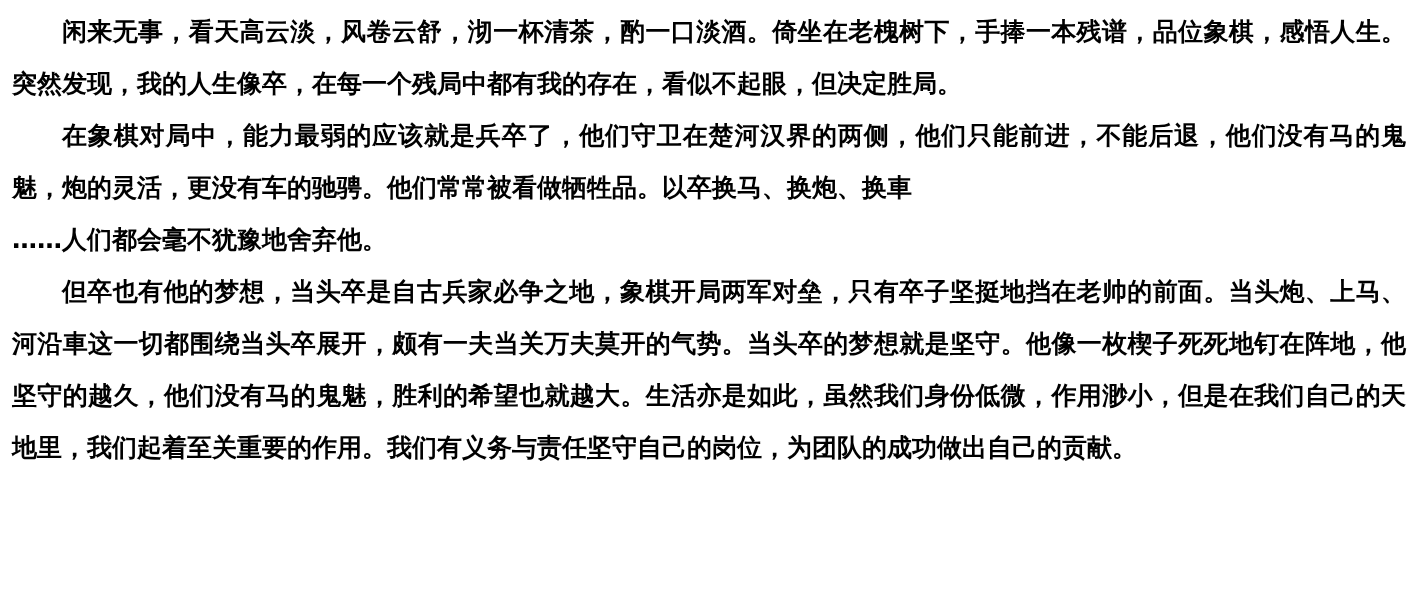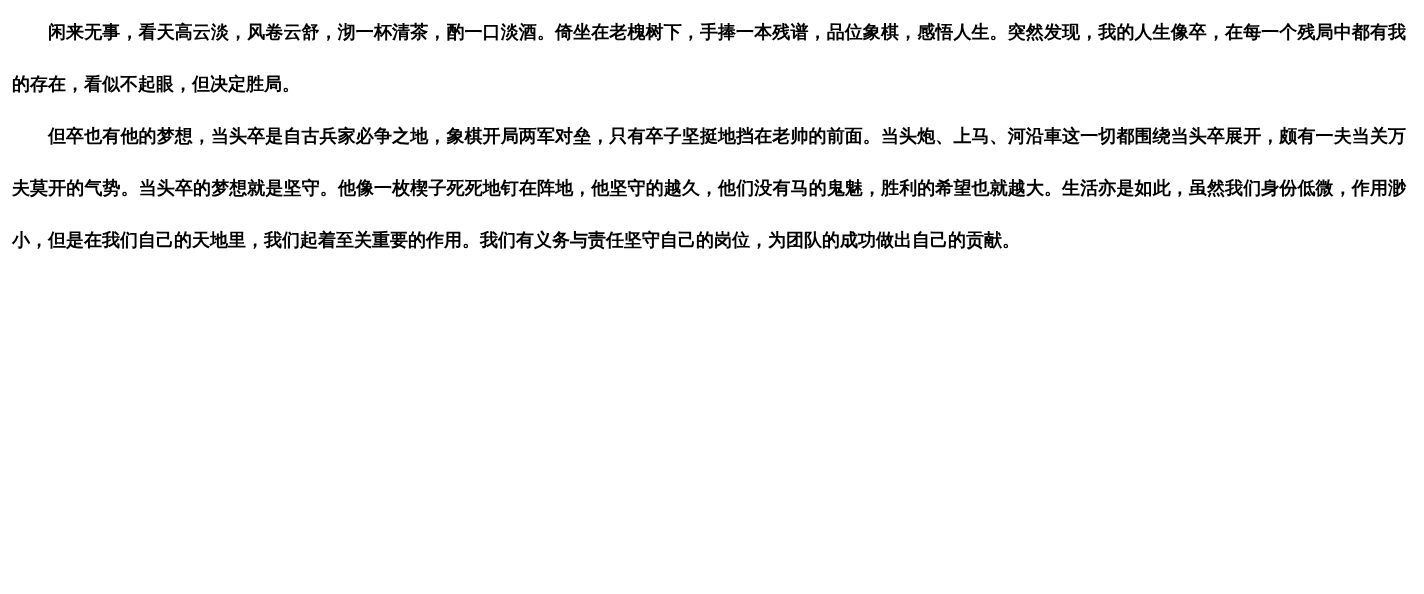--- a/index.html
+++ b/index.html
@@ -15,34 +15,36 @@
     overflow: hidden;
   }
   .page {
     width: 1424px;
     height: 594px;
     box-sizing: border-box;
     padding: 6px 18px 0 12px;
     background: #ffffff;
   }
   .para {
-    font-size: 18px;
+    font-size: 25px;
     line-height: 52px;
     text-align: justify;
     text-justify: inter-ideograph;
     letter-spacing: 0px;
     margin: 0;
     font-weight: 600;
   }
   .indent {
     text-indent: 2em;
   }
   .noindent {
     text-indent: 0;
   }
 </style>
 </head>
 <body>
 
 <div class="page">
   <p class="para indent">闲来无事，看天高云淡，风卷云舒，沏一杯清茶，酌一口淡酒。倚坐在老槐树下，手捧一本残谱，品位象棋，感悟人生。突然发现，我的人生像卒，在每一个残局中都有我的存在，看似不起眼，但决定胜局。</p>
+  <p class="para indent">在象棋对局中，能力最弱的应该就是兵卒了，他们守卫在楚河汉界的两侧，他们只能前进，不能后退，他们没有马的鬼魅，炮的灵活，更没有车的驰骋。他们常常被看做牺牲品。以卒换马、换炮、换車</p>
+  <p class="para noindent">……人们都会毫不犹豫地舍弃他。</p>
   <p class="para indent">但卒也有他的梦想，当头卒是自古兵家必争之地，象棋开局两军对垒，只有卒子坚挺地挡在老帅的前面。当头炮、上马、河沿車这一切都围绕当头卒展开，颇有一夫当关万夫莫开的气势。当头卒的梦想就是坚守。他像一枚楔子死死地钉在阵地，他坚守的越久，他们没有马的鬼魅，胜利的希望也就越大。生活亦是如此，虽然我们身份低微，作用渺小，但是在我们自己的天地里，我们起着至关重要的作用。我们有义务与责任坚守自己的岗位，为团队的成功做出自己的贡献。</p>
 </div>
 
 </body></html>

